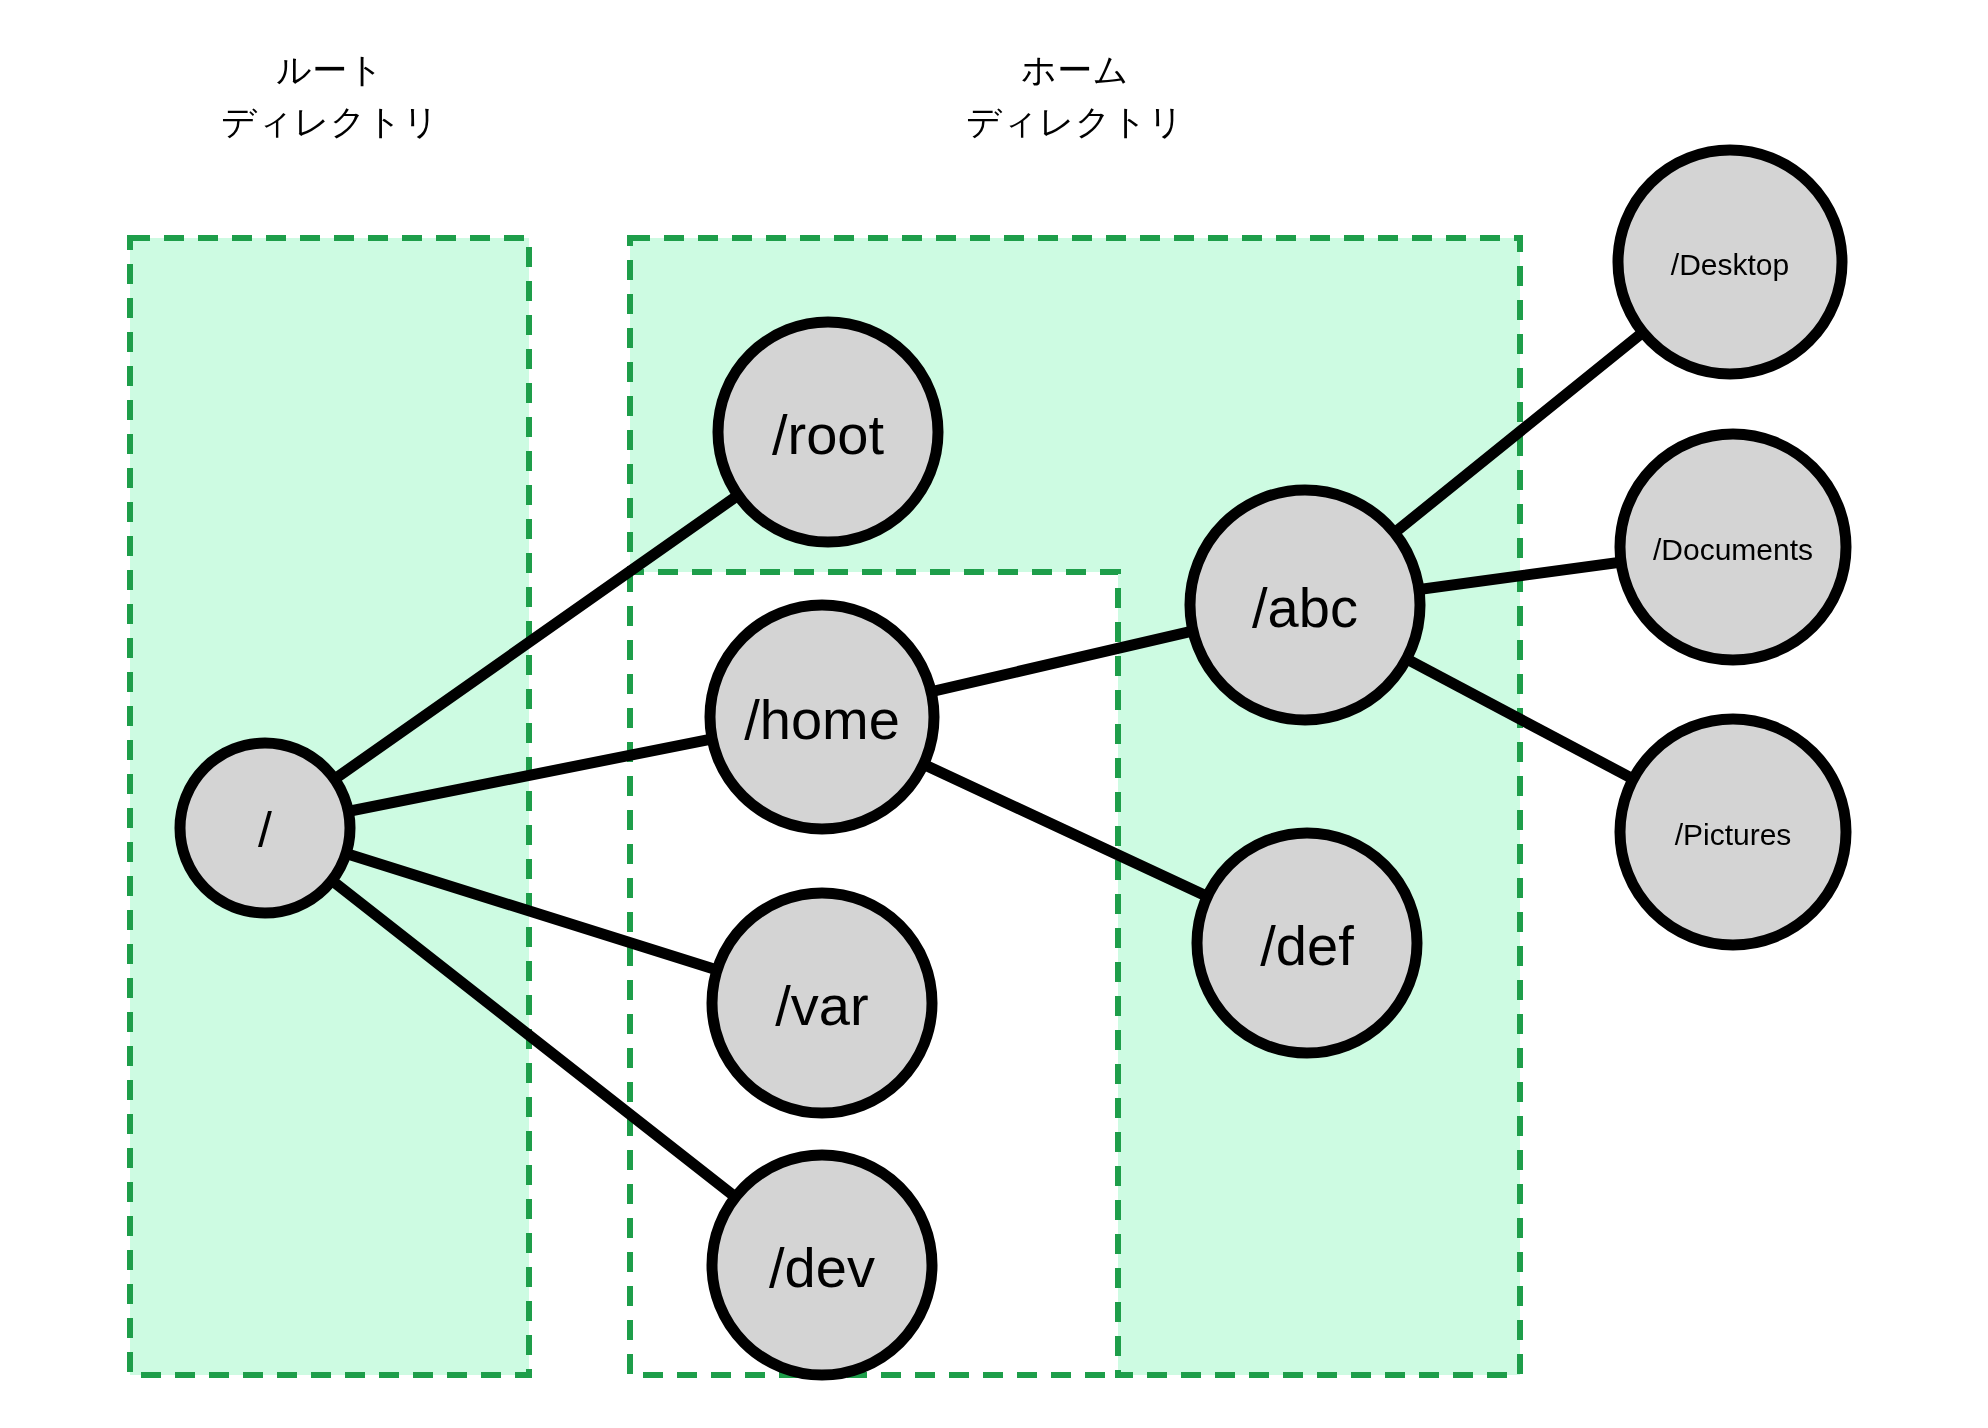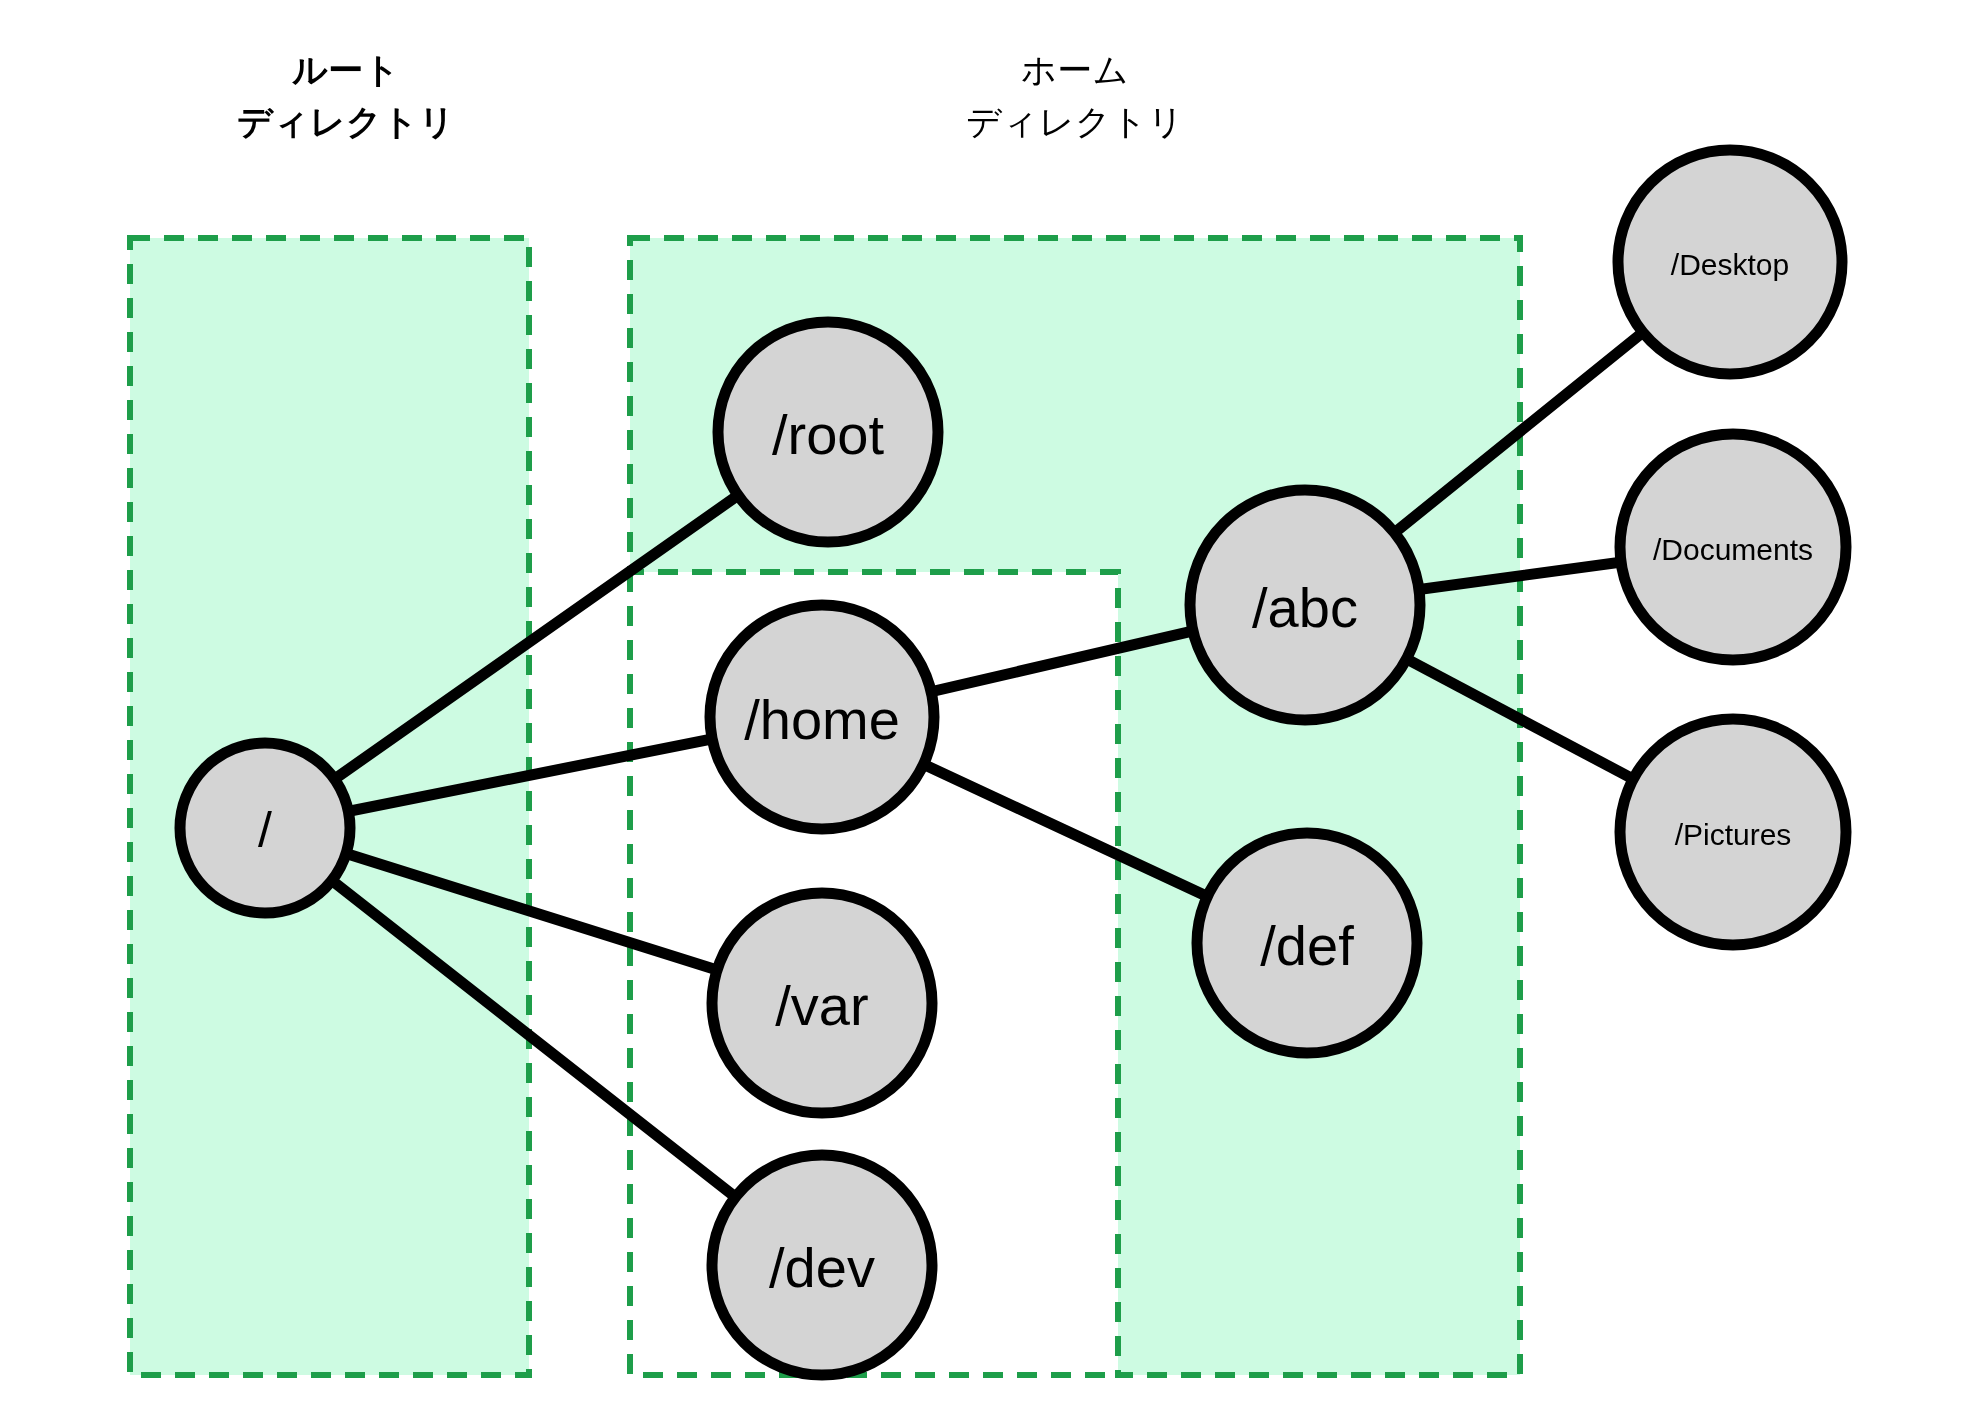--- a/index.html
+++ b/index.html
@@ -100,19 +100,19 @@
           <circle cx="1733" cy="547" r="113" fill="#d4d4d4" stroke="#000000" stroke-width="11"></circle>
           <text class="node-label" x="1733" y="549" font-size="30">/Documents</text>
         </g>
         <g>
           <circle cx="1733" cy="832" r="113" fill="#d4d4d4" stroke="#000000" stroke-width="11"></circle>
           <text class="node-label" x="1733" y="834" font-size="30">/Pictures</text>
         </g>
       </g>
   </svg>
 
-  <div class="group-label" id="label-root-group" style="left: 96px; top: 44px; width: 500px; font-weight: bold;">ルート
+  <div class="group-label" id="label-root-group" style="left: 80px; top: 44px; width: 500px;">ルート
 ディレクトリ</div>
 
   <div class="group-label" id="label-home-group" style="left: 825px; top: 44px; width: 500px;">ホーム
 ディレクトリ</div>
 
 </div>
 
 </body></html>

